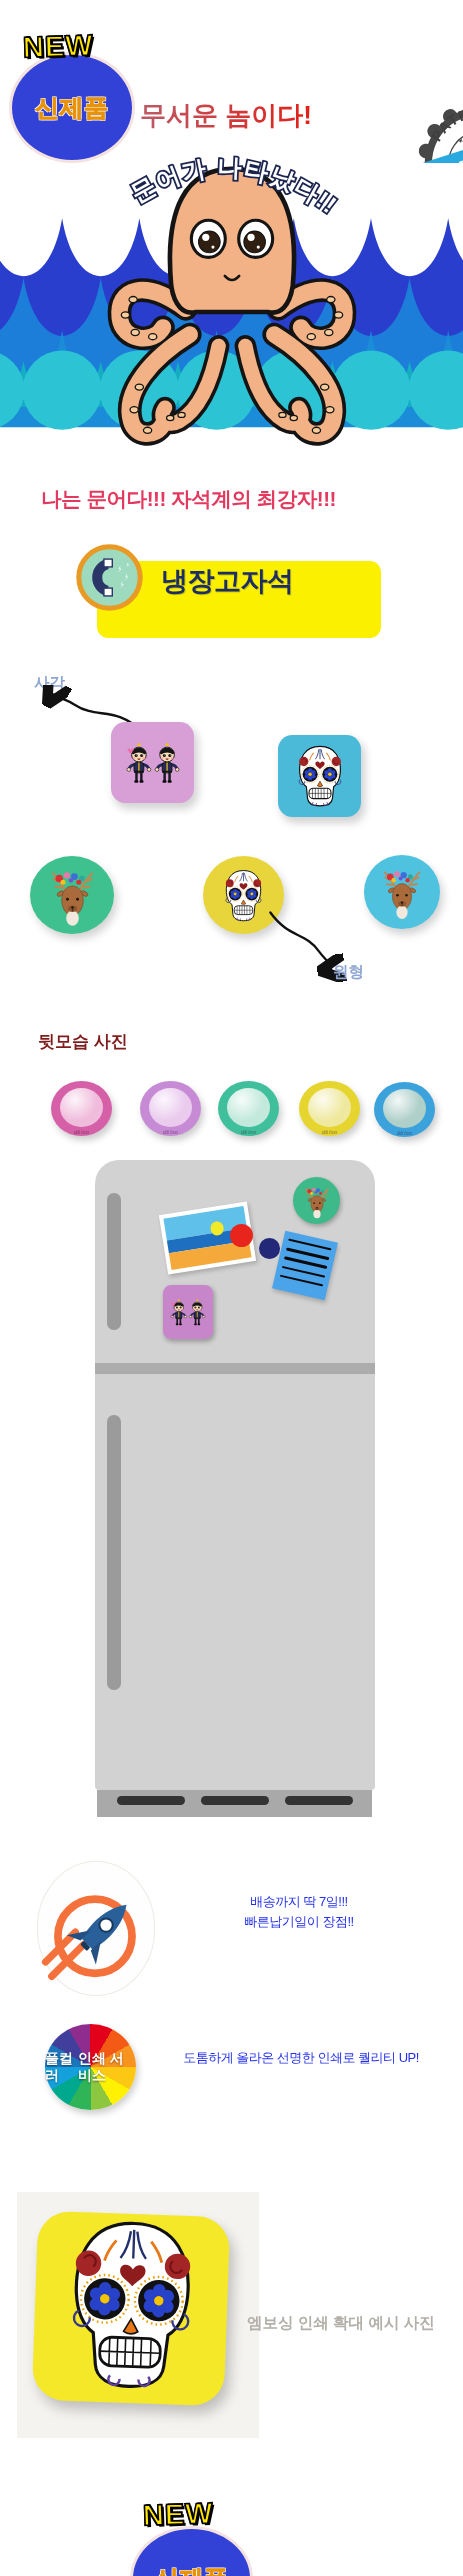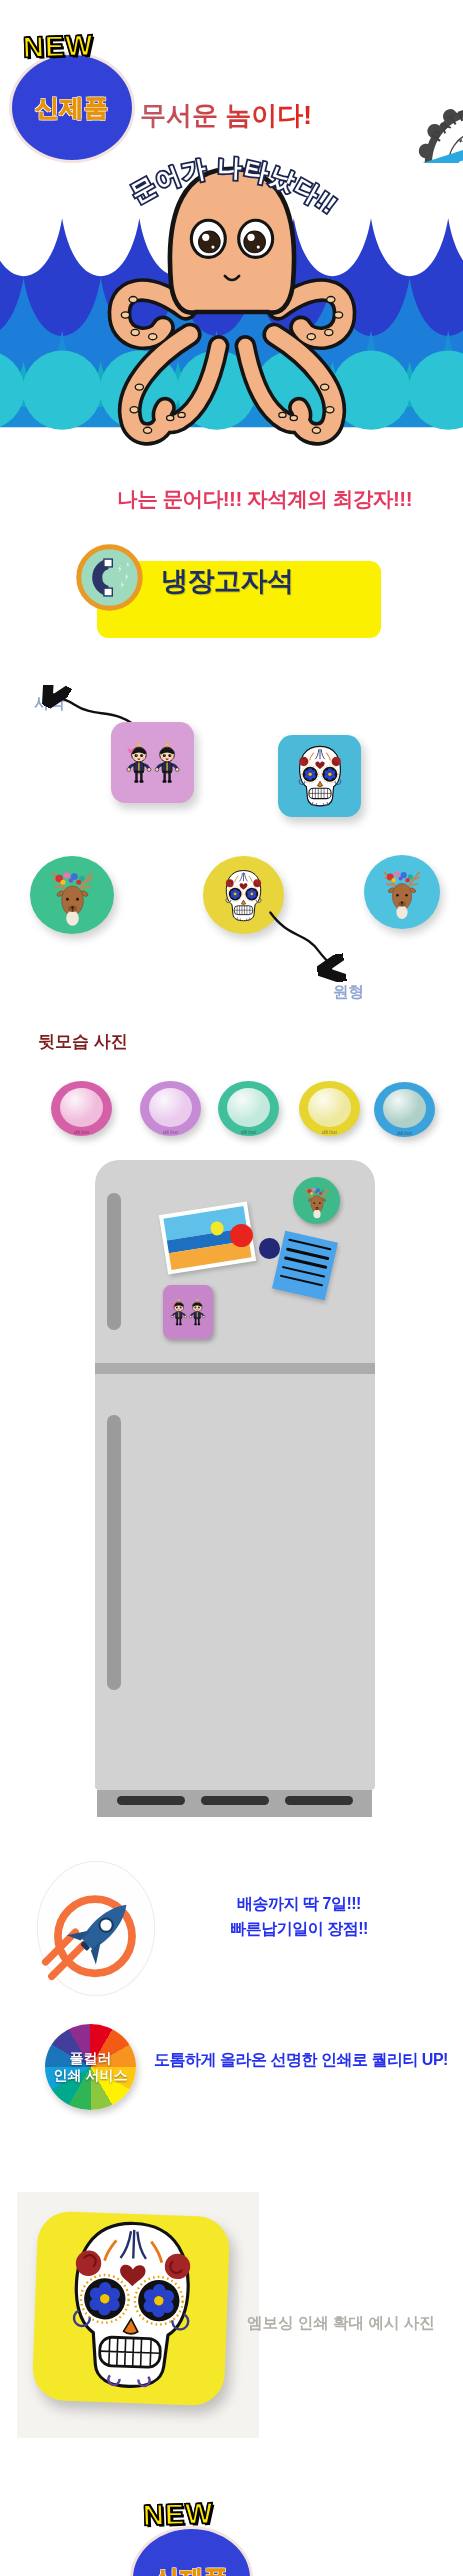--- a/index.html
+++ b/index.html
@@ -24,29 +24,29 @@
   #stamp1{left:334px;top:16.5px;width:146px;height:146px;}
   #stamp2{left:257px;top:2495px;width:144px;height:144px;}
 
   
   #scary-text{left:140px;top:98px;width:196px;font-size:26px;font-weight:900;color:#D6332C;
     background:linear-gradient(90deg,#BC5A66,#E8170C);-webkit-background-clip:text;background-clip:text;
     -webkit-text-fill-color:transparent;z-index:4;}
   #hero-svg{left:0;top:0;z-index:1;}
 
   
-  #slogan{left:41px;top:485px;width:371px;text-align:right;font-size:20.6px;font-weight:900;color:#E4395E;letter-spacing:-0.5px;}
+  #slogan{left:41px;top:485px;width:371px;text-align:left;font-size:20.6px;font-weight:900;color:#E4395E;letter-spacing:-0.5px;}
 
   
   #title-box{left:97px;top:561px;width:284px;height:77px;background:#FBF000;border-radius:11.3px;z-index:1;}
   #title-text{left:161px;top:567px;width:216px;font-size:27px;font-weight:900;color:#1D2E66;line-height:1.1;z-index:2;letter-spacing:-0.5px;text-shadow:1px 1px 0 rgba(0,0,0,.18);}
   #magnet-badge{left:76px;top:544px;width:67px;height:67px;z-index:3;}
 
   
-  .shape-label{font-size:15.5px;font-weight:800;color:#8FA6D2;margin-top:20px;}
+  .shape-label{font-size:15.5px;font-weight:800;color:#8FA6D2;}
   #label-square{left:34px;top:673px;}
   #label-round{left:333px;top:962px;}
   .arrow-svg path{fill:none;stroke:#111;stroke-width:4.5;stroke-linecap:round;}
   #arrow1{left:20.6px;top:685px;}
   #arrow2{left:258px;top:902px;}
   .magnet{display:flex;align-items:center;justify-content:center;box-shadow:3.1px 5.2px 8.2px rgba(0,0,0,.18);}
   .sq{border-radius:14.4px;}
   .rnd{border-radius:50%;}
   #m-pink{left:111px;top:722px;width:83px;height:81px;background:#D79FD5;}
   #m-blueskull{left:278px;top:735px;width:83px;height:82px;background:#4BBAD8;}
@@ -83,27 +83,27 @@
   .pc-top{height:42%;background:#5FC0EA;} .pc-mid{height:26%;background:#1F6FC0;} .pc-bot{height:32%;background:#F5A93B;}
   .pc-sun{position:absolute;left:55%;top:22%;width:13.4px;height:13.4px;border-radius:50%;background:#F2E929;}
   #fm-red{left:230px;top:1224px;width:23px;height:23px;border-radius:50%;background:#E8251D;}
   #fm-navy{left:259px;top:1238px;width:20.6px;height:20.6px;border-radius:50%;background:#232878;}
   #fm-note{left:278px;top:1236px;width:54px;height:59px;background:#4BA3EA;transform:rotate(13deg);box-shadow:1.5px 2.6px 4.1px rgba(0,0,0,.2);}
   #fm-note .ln{height:2.6px;background:#0A0A0A;margin:6.7px 4.6px;border-radius:1.5px;}
   #fm-cops{left:163px;top:1285px;width:50px;height:54px;border-radius:8.2px;background:#C886CA;display:flex;align-items:center;justify-content:center;box-shadow:1.5px 2.6px 4.1px rgba(0,0,0,.25);}
 
   
   #rocket-svg{left:34px;top:1859px;}
-  .info-text{text-align:center;font-size:16px;font-weight:700;color:#2430EE;line-height:1.55;letter-spacing:-0.5px;}
+  .info-text{text-align:center;font-size:13px;font-weight:400;color:#2430EE;line-height:1.55;letter-spacing:-0.5px;}
   #ship-text{left:201px;top:1892px;width:196px;}
 
   
   #wheel{left:45px;top:2024px;width:91px;height:86px;border-radius:50%;box-shadow:2.1px 4.1px 7.2px rgba(0,0,0,.2);
     background:conic-gradient(#E3001B 0 30deg,#F25A16 30deg 60deg,#F79420 60deg 90deg,#FDC814 90deg 120deg,#FFF100 120deg 150deg,#8DC63F 150deg 180deg,#2FB457 180deg 210deg,#00A88E 210deg 240deg,#14A0DB 240deg 270deg,#1B75BB 270deg 300deg,#423F9C 300deg 330deg,#8E2D8E 330deg 360deg);}
-  #wheel-text{position:absolute;inset:0;display:flex;flex-direction:column;align-items:center;justify-content:center;
+  #wheel-text{position:absolute;inset:0;display:flex;flex-direction:row;align-items:center;justify-content:center;
     font-size:14px;font-weight:800;color:#fff;text-shadow:0 1px 2.1px rgba(0,0,0,.45);line-height:1.25;}
   #print-text{left:149px;top:2048px;width:304px;}
 
   
   #closeup-bg{left:16.5px;top:2192px;width:242px;height:246px;background:#F4F3F0;}
   #closeup-magnet{left:35px;top:2214px;width:192px;height:189px;background:#F5E829;border-radius:32px;
     transform:rotate(2deg);overflow:hidden;box-shadow:5.2px 8.2px 12.4px rgba(0,0,0,.22);}
   #closeup-label{left:247px;top:2313px;width:196px;font-size:15.5px;font-weight:800;color:#B3B0A9;}
 </style>
 </head>

